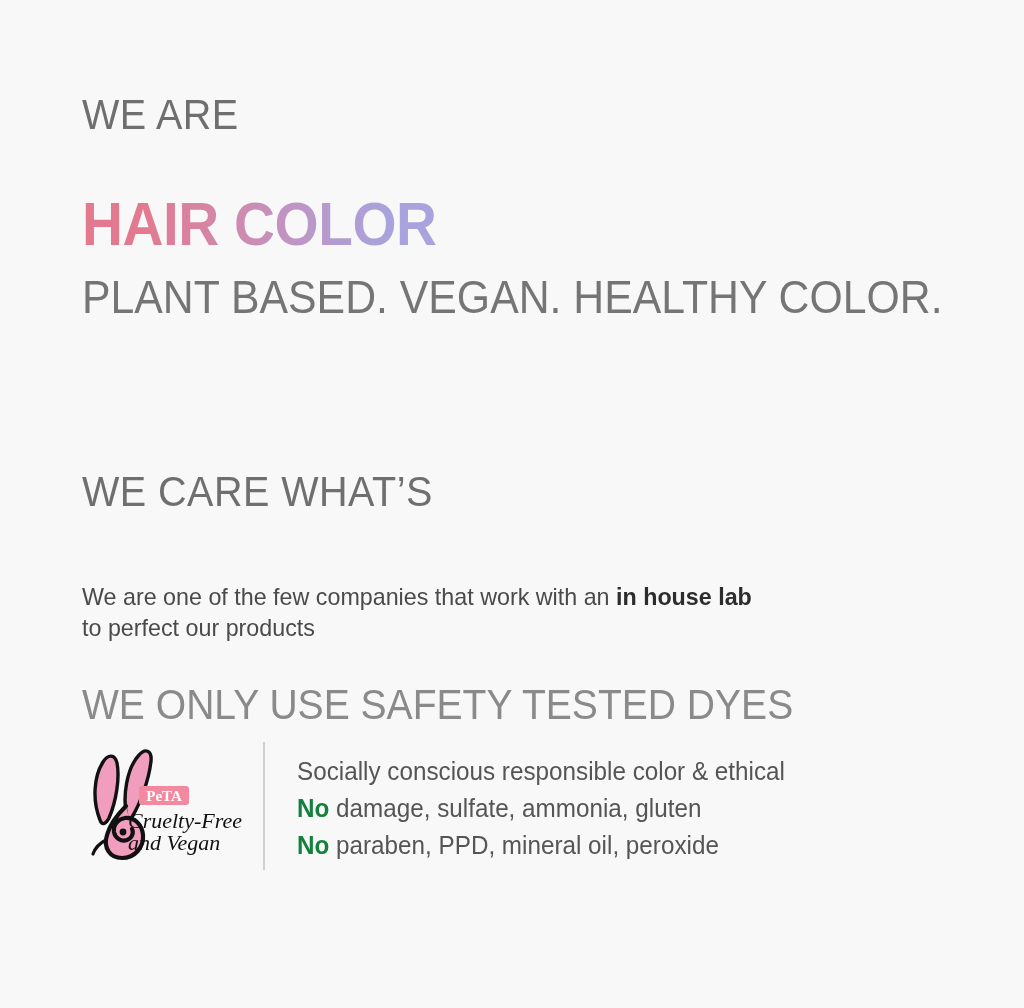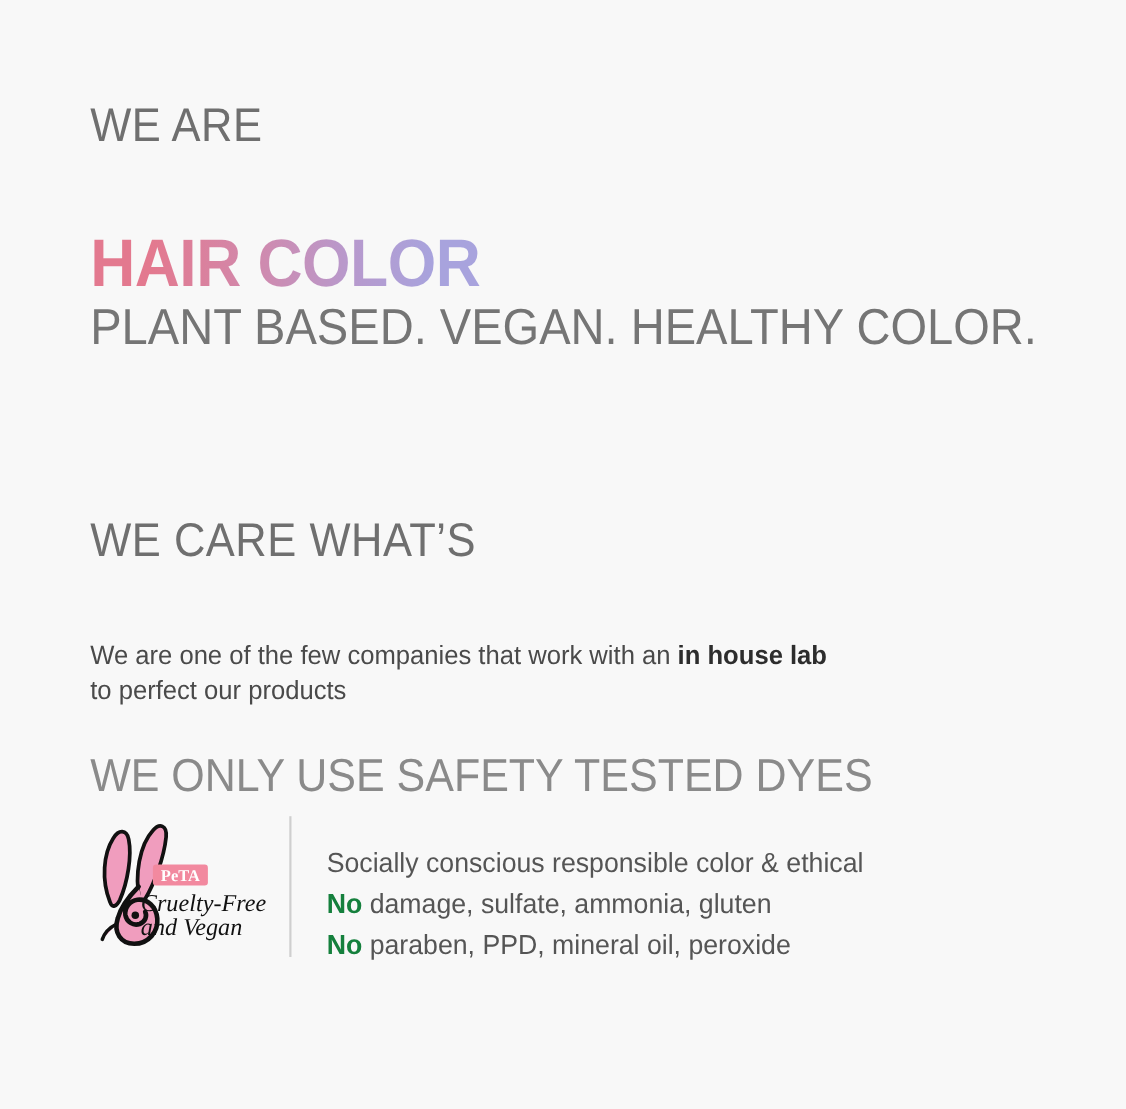--- a/index.html
+++ b/index.html
@@ -124,21 +124,20 @@
     width: 2px;
     height: 128px;
     background: #cfcfcf;
   }
 
   .claims {
     position: absolute;
     left: 297px;
     top: 753px;
     width: 600px;
-    margin-top: 14px;
   }
   .claim {
     font-size: 25px;
     font-weight: 400;
     color: #555555;
     line-height: 37px;
     white-space: nowrap;
     transform: scaleX(0.97);
     transform-origin: left center;
   }
@@ -148,21 +147,21 @@
   }
 </style>
 </head>
 <body style="background: rgb(248, 248, 248);">
 
 <div class="page">
 
   <div class="blk eyebrow" style="left:82px; top:93px;">WE ARE</div>
 
 
-  <div class="blk" style="left:82px; top:209px;">
+  <div class="blk" style="left:82px; top:194px;">
     <span class="giant grad-pink-peri" style="background-image: linear-gradient(90deg, rgb(227, 121, 143) 0%, rgb(227, 121, 143) 16%, rgb(209, 137, 172) 42%, rgb(184, 153, 204) 66%, rgb(168, 163, 221) 88%, rgb(168, 163, 221) 100%);">HAIR COLOR</span>
   </div>
 
   <div class="blk subhead" style="left:82px; top:274px;">PLANT BASED. VEGAN. HEALTHY COLOR.</div>
 
 
   <div class="blk eyebrow" style="left:82px; top:470px;">WE CARE WHAT’S</div>
 
 
   <div class="blk" style="left:82px; top:581px;">

